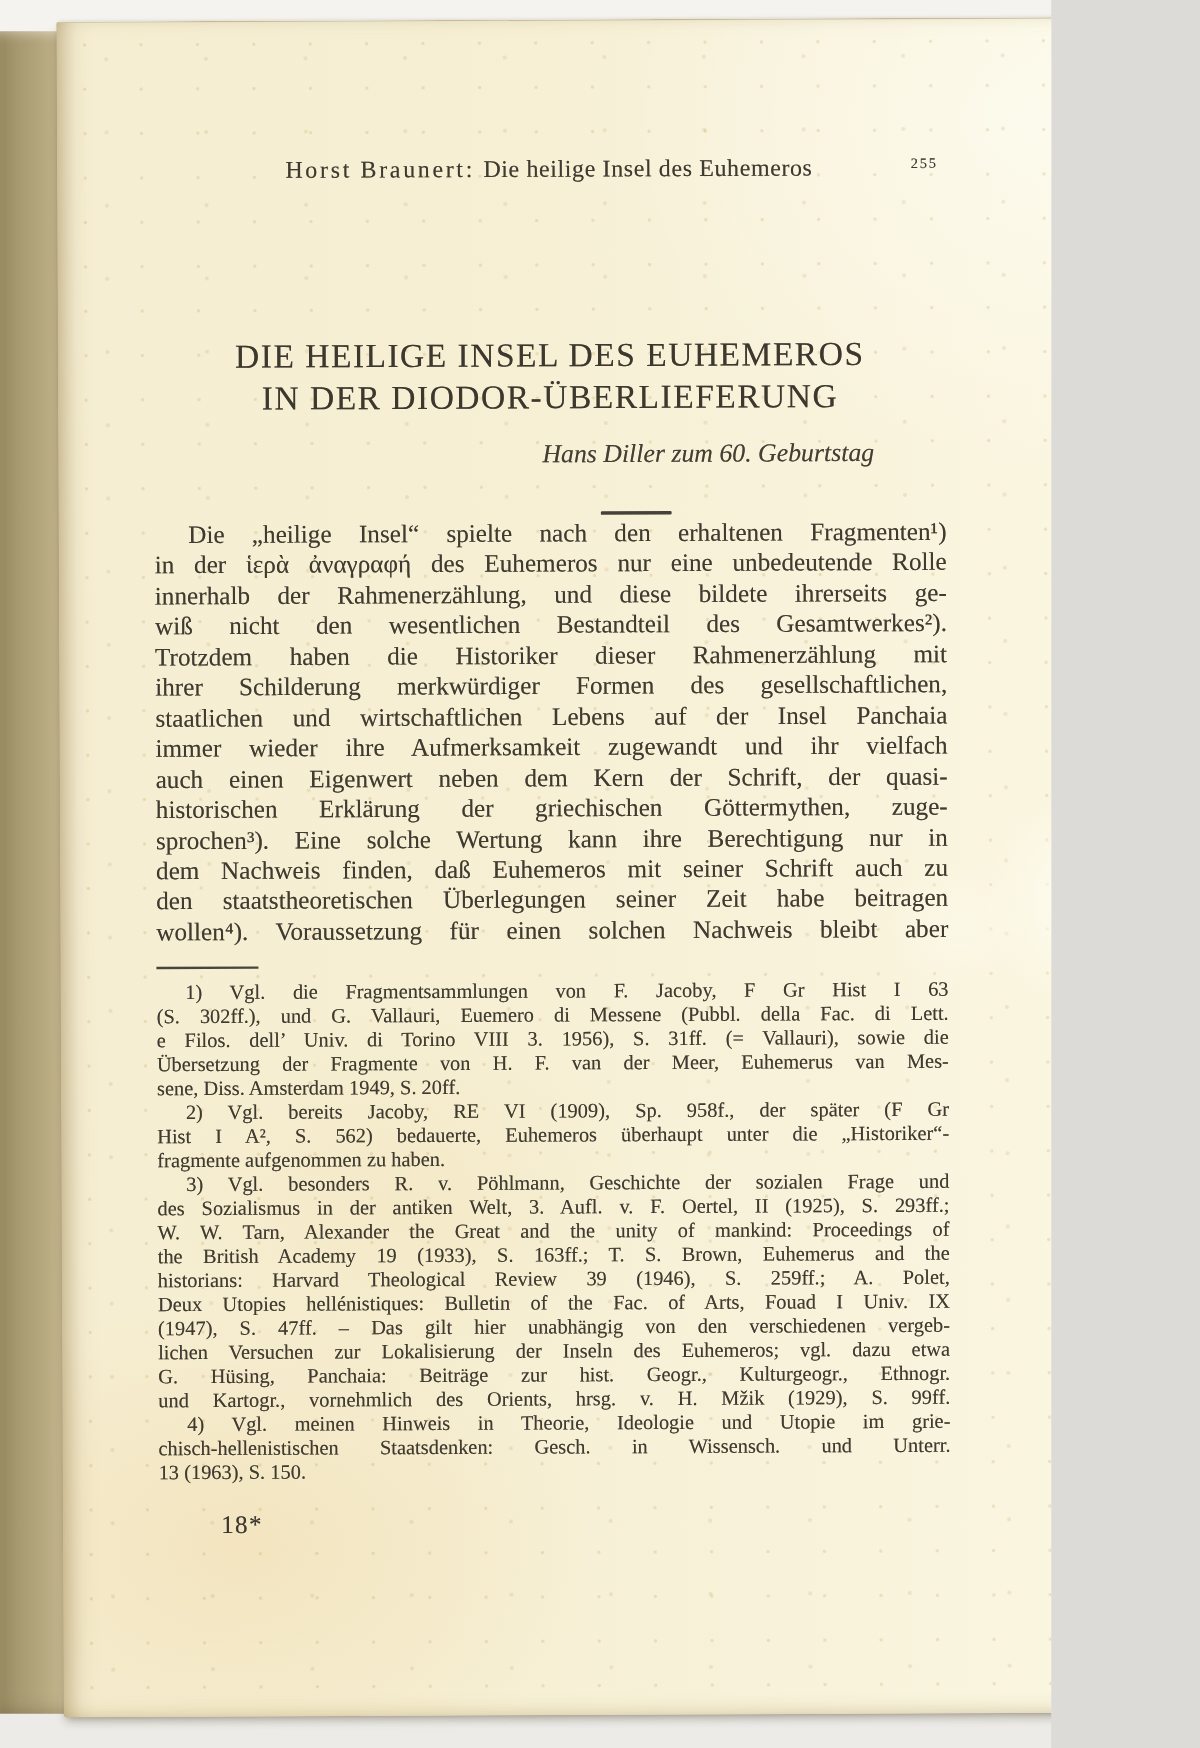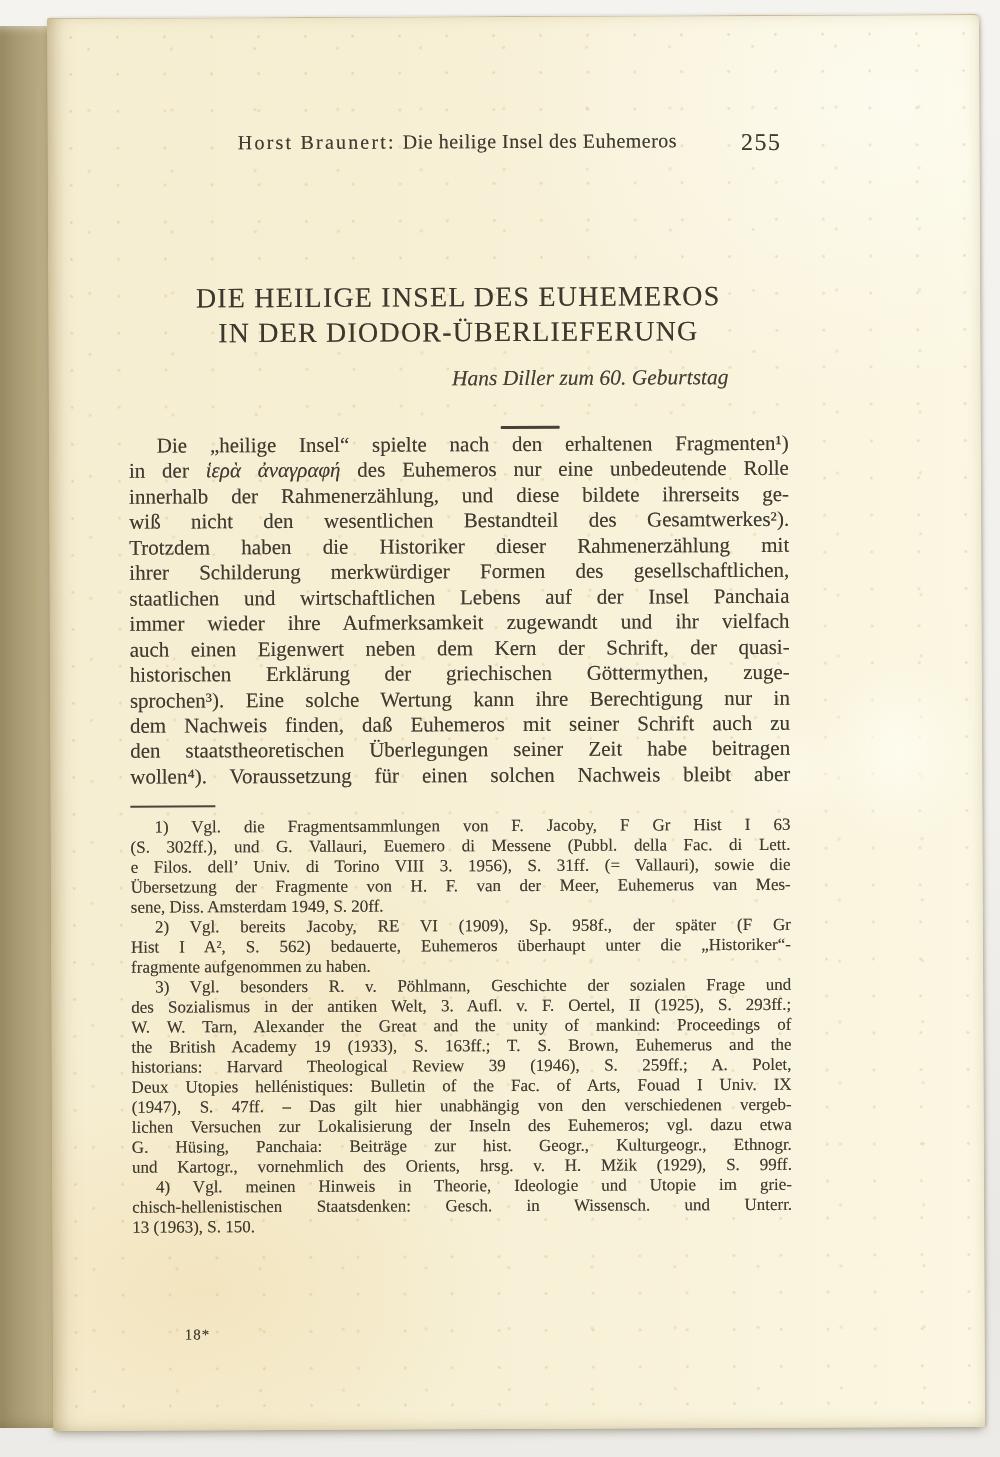--- a/index.html
+++ b/index.html
@@ -1,17 +1,17 @@
 <!DOCTYPE html>
 <html><head>
 <meta charset="utf-8">
 <style>
   html,body{margin:0;padding:0;background:#dcdbd7;}
   .scan{
-    position:relative;width:1000px;height:1457px;overflow:hidden;
+    position:relative;width:876px;height:1457px;overflow:hidden;
     background:linear-gradient(180deg,#f4f3ef 0%,#f1f0ec 55%,#e9e8e4 88%,#ecebe7 100%);
     font-family:"Liberation Serif","DejaVu Serif",serif;
   }
   
   .underlay{
     position:absolute;left:0;top:26px;width:55px;height:1402px;
     background:linear-gradient(90deg,#97895f 0%,#a89a71 30%,#b3a57c 60%,#c0b28a 88%,#cfc29b 100%);
     box-shadow:inset 0 8px 10px -6px rgba(255,255,255,.45), inset 0 -10px 12px -8px rgba(90,80,55,.35);
   }
   
@@ -46,36 +46,36 @@
     background:radial-gradient(closest-side, rgba(254,251,238,.6), rgba(254,251,238,0));
   }
   .text-col{
     position:absolute;left:80px;top:0;width:660px;height:100%;
     color:#403b31;
     text-shadow:0 0 .4px rgba(62,56,44,.55);
   }
   .running{position:absolute;top:113px;left:0;width:100%;text-align:center;font-size:20px;white-space:nowrap;}
   .running .author{letter-spacing:2.2px;margin-right:7px;}
   .running .rest{letter-spacing:.5px;}
-  .pagenum{position:absolute;top:113px;right:6px;font-size:24px;letter-spacing:1.5px;margin-left:24px;}
+  .pagenum{position:absolute;top:113px;right:6px;font-size:12px;letter-spacing:1.5px;margin-left:24px;}
   .title{position:absolute;top:262px;left:0;width:100%;text-align:center;
     font-size:28px;line-height:35px;letter-spacing:1.2px;color:#3c382e;}
   .dedication{position:absolute;top:349px;left:0;width:100%;box-sizing:border-box;
     text-align:right;padding-right:60px;font-style:italic;font-size:21.5px;color:#443f34;}
   .rule{position:absolute;top:409px;left:372px;width:59px;height:3px;background:#46423a;border-radius:1px;}
   .body{position:absolute;top:415px;left:0;width:660px;font-size:21px;line-height:25.45px;}
   .bline{text-align:justify;text-align-last:justify;}
   .bline.indent{text-indent:28px;}
   .fn-rule{position:absolute;top:787px;left:0;width:85px;height:2px;background:#49453c;}
   .fns{position:absolute;top:799px;left:0;width:660px;font-size:17px;line-height:20px;}
   .fline{text-align:justify;text-align-last:justify;}
   .fline.indent{text-indent:24px;}
   .end{text-align-last:left;}
-  .it{font-style:italic;}
-  .sig{position:absolute;top:1308px;left:52px;font-size:15px;letter-spacing:1px;color:#3d3930;}
+  .it{}
+  .sig{position:absolute;top:1240px;left:52px;font-size:21px;letter-spacing:1px;color:#3d3930;}
 </style>
 </head>
 <body>
 
 <div class="scan">
   <div class="underlay"></div>
 
   <div class="page">
     <div class="ghost ghost-a"></div>
     <div class="ghost ghost-b"></div>

